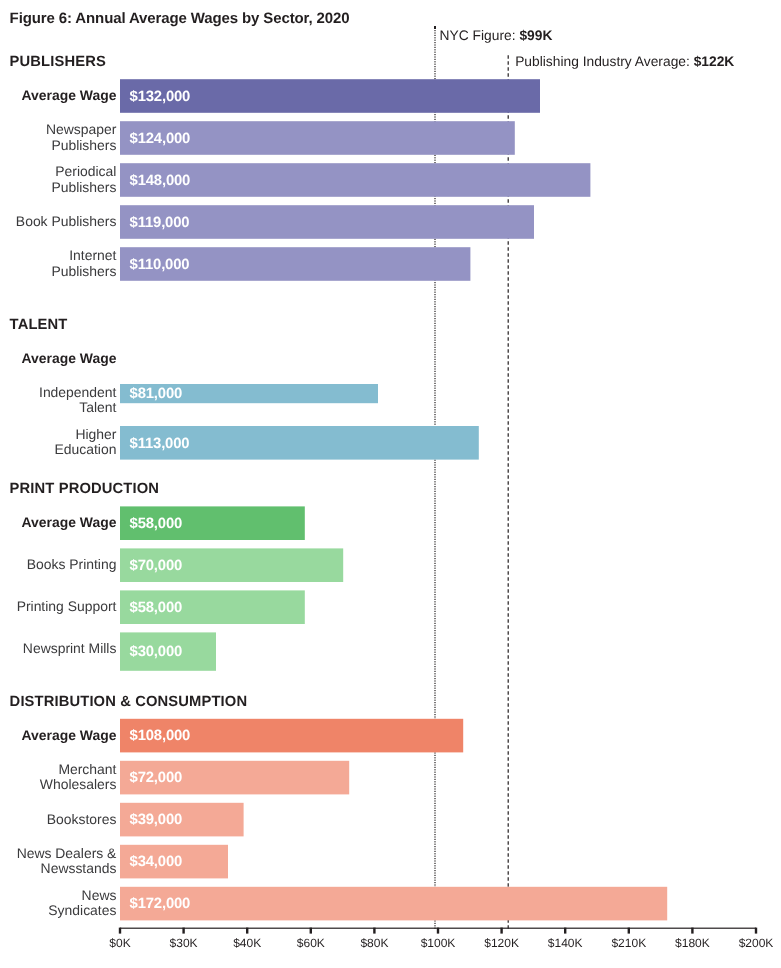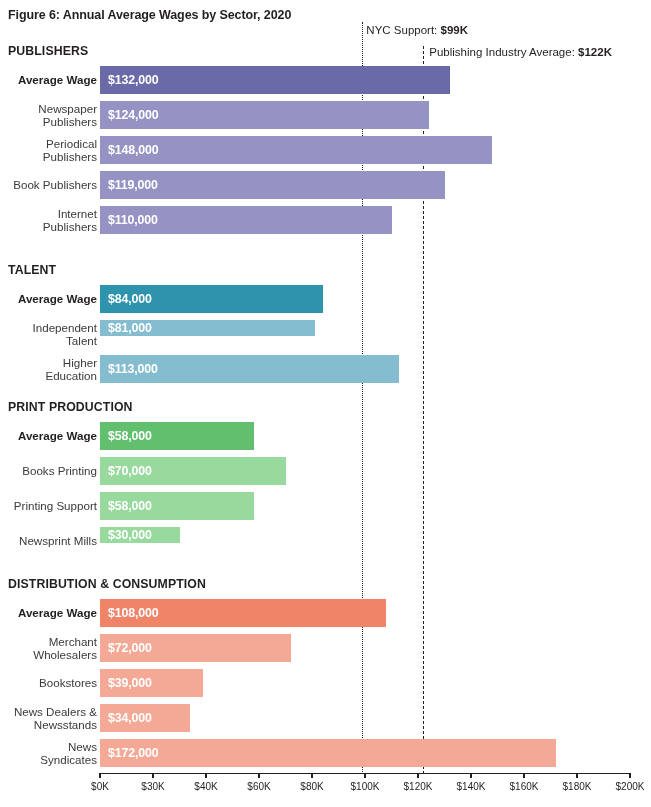--- a/index.html
+++ b/index.html
@@ -139,21 +139,21 @@
 </style>
 </head>
 <body>
 
 <div id="figure">
 
   <div class="fig-title">Figure 6: Annual Average Wages by Sector, 2020</div>
 
   <div id="ref-layer">
       <div class="ref-line" style="left: 362.35px; top: 22px; height: 752px;"></div>
-      <div class="ref-label" style="left: 366.35px; top: 24px;"><span>NYC Support: </span><b>$99K</b></div>
+      <div class="ref-label" style="left: 366.35px; top: 24px;"><span>NYC Figure: </span><b>$99K</b></div>
       <div class="ref-line dashed" style="left: 423.3px; top: 46px; height: 728px;"></div>
       <div class="ref-label" style="left: 429.3px; top: 46px;"><span>Publishing Industry Average: </span><b>$122K</b></div>
     </div>
 
   <div id="plot-layer">
       <div class="section-head" style="top: 44px;">PUBLISHERS</div>
       <div class="row is-average" style="top: 66px;">
         <div class="row-label">Average Wage</div>
         <div class="bar" style="width: 349.8px; height: 28px; background: rgb(106, 106, 168);">
           <div class="bar-value">$132,000</div>
@@ -182,23 +182,20 @@
       <div class="row" style="top: 206px;">
         <div class="row-label">Internet
 Publishers</div>
         <div class="bar" style="width: 291.5px; height: 28px; background: rgb(148, 147, 196);">
           <div class="bar-value">$110,000</div>
         </div>
       </div>
       <div class="section-head" style="top: 263px;">TALENT</div>
       <div class="row is-average" style="top: 285px;">
         <div class="row-label">Average Wage</div>
-        <div class="bar" style="width: 222.6px; height: 28px; background: rgb(46, 147, 173);">
-          <div class="bar-value">$84,000</div>
-        </div>
       </div>
       <div class="row" style="top: 320px;">
         <div class="row-label">Independent
 Talent</div>
         <div class="bar" style="width: 214.65px; height: 16px; background: rgb(132, 188, 208);">
           <div class="bar-value">$81,000</div>
         </div>
       </div>
       <div class="row" style="top: 355px;">
         <div class="row-label">Higher
@@ -221,21 +218,21 @@
         </div>
       </div>
       <div class="row" style="top: 492px;">
         <div class="row-label">Printing Support</div>
         <div class="bar" style="width: 153.7px; height: 28px; background: rgb(152, 217, 158);">
           <div class="bar-value">$58,000</div>
         </div>
       </div>
       <div class="row" style="top: 527px;">
         <div class="row-label">Newsprint Mills</div>
-        <div class="bar" style="width: 79.5px; height: 16px; background: rgb(152, 217, 158);">
+        <div class="bar" style="width: 79.5px; height: 32px; background: rgb(152, 217, 158);">
           <div class="bar-value">$30,000</div>
         </div>
       </div>
       <div class="section-head" style="top: 577px;">DISTRIBUTION &amp; CONSUMPTION</div>
       <div class="row is-average" style="top: 599px;">
         <div class="row-label">Average Wage</div>
         <div class="bar" style="width: 286.2px; height: 28px; background: rgb(239, 132, 104);">
           <div class="bar-value">$108,000</div>
         </div>
       </div>
@@ -280,20 +277,20 @@
       <div class="axis-tick-label" style="left: 259px;">$60K</div>
       <div class="axis-tick" style="left: 311.35px;"></div>
       <div class="axis-tick-label" style="left: 312px;">$80K</div>
       <div class="axis-tick" style="left: 364.35px;"></div>
       <div class="axis-tick-label" style="left: 365px;">$100K</div>
       <div class="axis-tick" style="left: 417.35px;"></div>
       <div class="axis-tick-label" style="left: 418px;">$120K</div>
       <div class="axis-tick" style="left: 470.35px;"></div>
       <div class="axis-tick-label" style="left: 471px;">$140K</div>
       <div class="axis-tick" style="left: 523.35px;"></div>
-      <div class="axis-tick-label" style="left: 524px;">$160K</div>
+      <div class="axis-tick-label" style="left: 524px;">$210K</div>
       <div class="axis-tick" style="left: 576.35px;"></div>
       <div class="axis-tick-label" style="left: 577px;">$180K</div>
       <div class="axis-tick" style="left: 629.35px;"></div>
       <div class="axis-tick-label" style="left: 630px;">$200K</div>
     </div>
 
 </div>
 
 </body></html>

